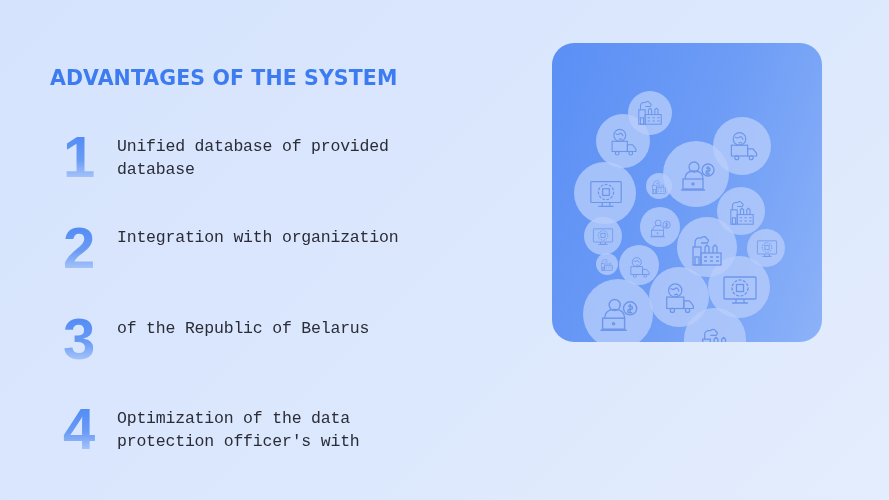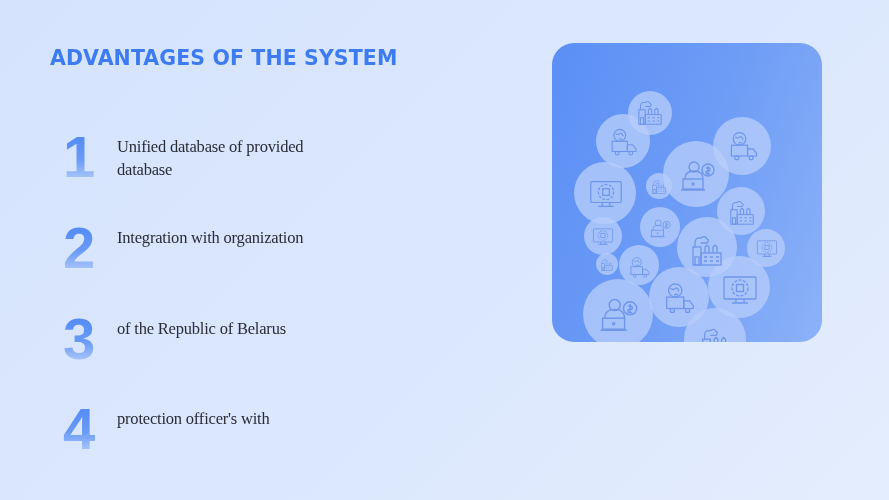--- a/index.html
+++ b/index.html
@@ -3,37 +3,37 @@
 <meta charset="utf-8">
 <style>
   * { box-sizing: border-box; margin: 0; padding: 0; }
   html, body { width: 889px; height: 500px; overflow: hidden; }
   body {
     background: linear-gradient(135deg, #d5e3fd 0%, #dce8fd 60%, #e4edfd 100%);
     font-family: "DejaVu Sans", sans-serif;
     position: relative;
   }
   .title {
-    position: absolute; left: 50px; top: 46px;
+    position: absolute; left: 50px; top: 66px;
     font-family: "DejaVu Sans", sans-serif;
     font-weight: bold; font-size: 20.5px; letter-spacing: 0.1px;
     color: #3d7cf0;
   }
   .item { position: absolute; left: 60px; width: 380px; height: 60px; }
   .num {
     position: absolute; left: 3px; top: -8px;
     font-family: "Liberation Sans", sans-serif;
     font-weight: bold; font-size: 58px; line-height: 60px;
     background: linear-gradient(180deg, #4a86f5 0%, #6a9bf5 55%, #c6d9fb 100%);
     -webkit-background-clip: text; background-clip: text;
     color: transparent;
   }
   .text {
     position: absolute; left: 57px; top: 0;
-    font-family: Liberation Serif, serif;
+    font-family: Liberation Mono, monospace;
     font-size: 16.5px; line-height: 23px; color: #2a2c36;
     letter-spacing: -0.2px;
   }
   .card {
     position: absolute; left: 552px; top: 43px; width: 270px; height: 299px;
     border-radius: 22px;
     background: linear-gradient(110deg, #5b8ff5 0%, #6d9cf6 50%, #8cb2f8 100%);
     overflow: hidden;
     text-align: center;
   }
@@ -71,20 +71,21 @@
   <div class="item" style="top:317px">
     <div class="num">3</div>
     <div class="text">
       <div>of the Republic of Belarus</div>
     </div>
   </div>
 
   <div class="item" style="top:407px">
     <div class="num">4</div>
     <div class="text">
+      <div>Optimization of the data</div>
       <div>protection officer's with</div>
     </div>
   </div>
 
   <div class="card">
     <svg class="bubbles" viewBox="0 0 270 413">
       <defs>
         <g id="globe-truck" fill="none" stroke="#6d95ea" stroke-width="1.3">
           <rect x="-14" y="-2" width="18" height="12"></rect>
           <path d="M4 2 h6 l4 5 v3 h-10z"></path>

